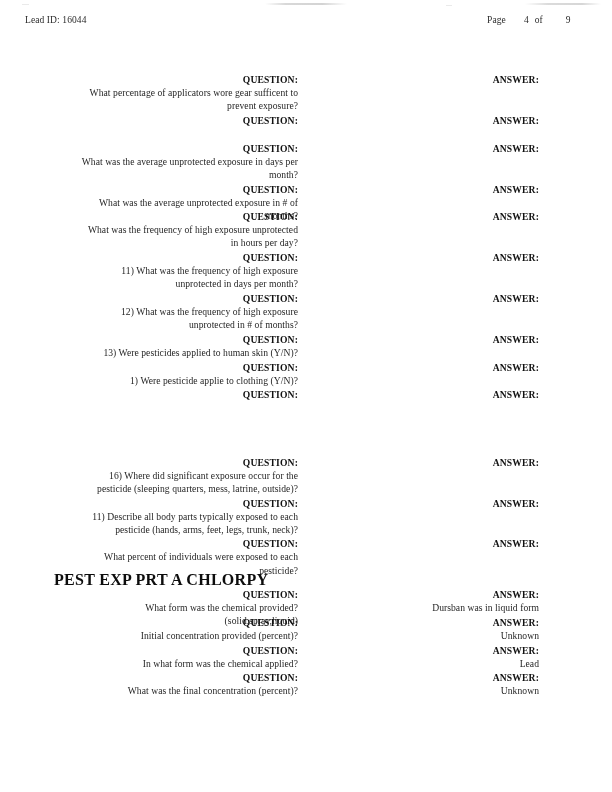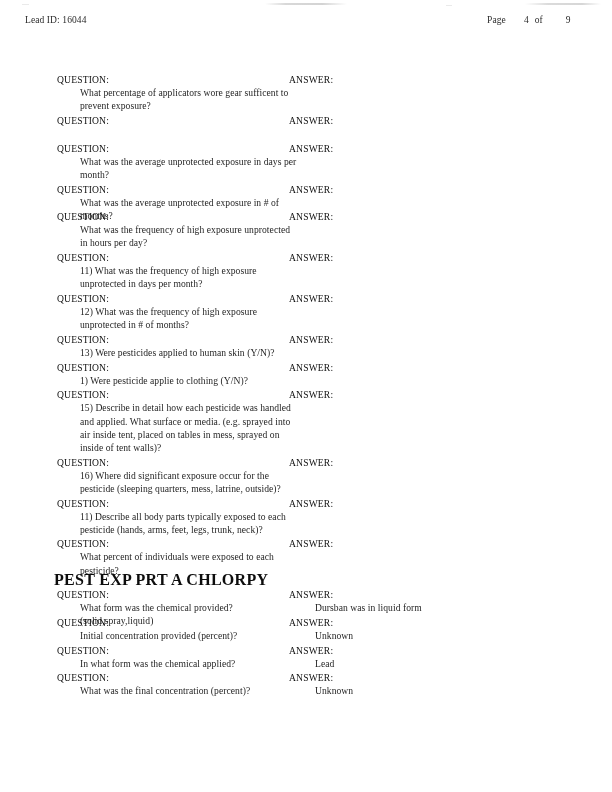--- a/index.html
+++ b/index.html
@@ -14,20 +14,21 @@
     font-family: "Liberation Serif", "DejaVu Serif", serif;
     color: #1a1a1a;
     overflow: hidden;
   }
 
   .page {
     position: relative;
     width: 612px;
     height: 792px;
     background: #ffffff;
+    text-align: right;
   }
 
   
   .scan-mark {
     position: absolute;
     background: #c9c9c9;
     opacity: .55;
   }
   .scan-mark.center {
     left: 265px; top: 3px; width: 82px; height: 2px;
@@ -93,21 +94,21 @@
     top: 0;
   }
   .a-col {
     position: absolute;
     left: 289px;
     width: 250px;
     top: 0;
   }
 
   .label {
-    font-weight: normal;
+    font-weight: bold;
     font-size: 9.6px;
     letter-spacing: .15px;
     line-height: 13px;
     color: #111;
   }
   .q-col .label { margin-left: 3px; }
 
   .text {
     font-size: 9.6px;
     line-height: 13.2px;
@@ -228,21 +229,20 @@
           <div class="text">1) Were pesticide applie to clothing (Y/N)?</div>
         </div>
         <div class="a-col">
           <div class="label">ANSWER:</div>
           <div class="text"></div>
         </div>
       </div>
       <div class="qa-row" style="position: absolute; top: 315.3px; height: 67.3px;">
         <div class="q-col">
           <div class="label">QUESTION:</div>
-          <div class="text">15) Describe in detail how each pesticide was handled and applied.  What surface or media. (e.g. sprayed into air inside tent, placed on tables in mess, sprayed on inside of tent walls)?</div>
         </div>
         <div class="a-col">
           <div class="label">ANSWER:</div>
           <div class="text"></div>
         </div>
       </div>
       <div class="qa-row" style="position: absolute; top: 382.6px; height: 40.9px;">
         <div class="q-col">
           <div class="label">QUESTION:</div>
           <div class="text">16) Where did significant exposure occur for the pesticide (sleeping quarters, mess, latrine, outside)?</div>

